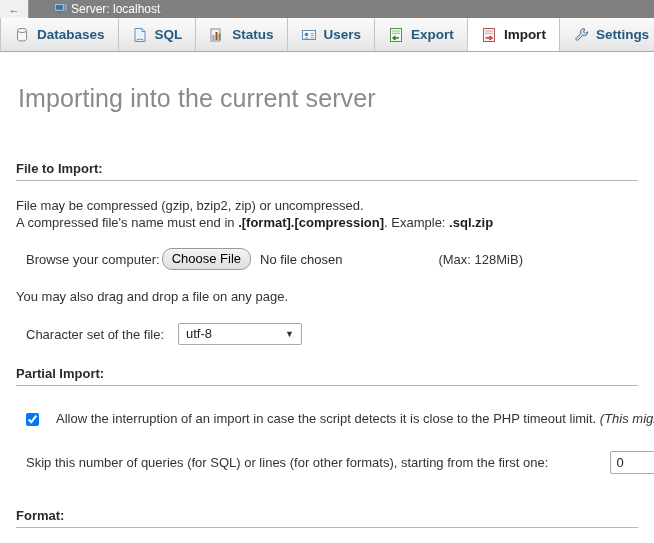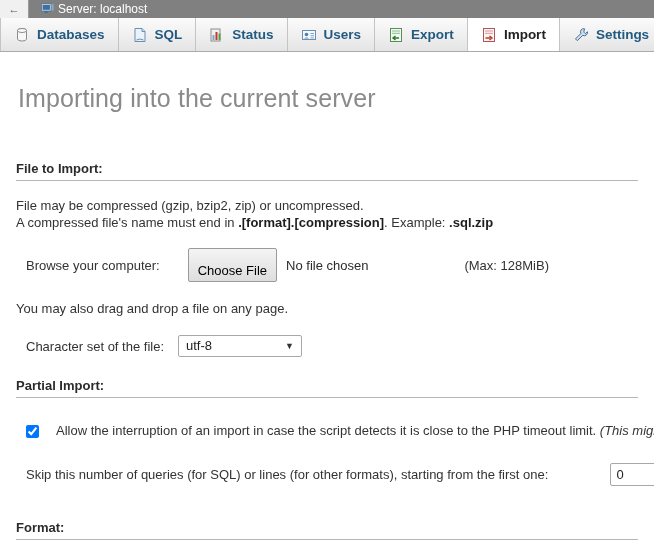--- a/index.html
+++ b/index.html
@@ -35,21 +35,21 @@
     justify-content: center;
     color: #555;
     font-size: 11px;
     line-height: 1;
     flex: none;
   }
   .server-label {
     display: flex;
     align-items: center;
     gap: 4px;
-    padding-left: 12px;
+    padding-left: 25px;
     color: #ffffff;
     font-size: 12px;
     white-space: nowrap;
   }
   .monitor-ico { width: 13px; height: 12px; display: block; }
 
   
   .tabbar {
     height: 33px;
     background: #e8e8e8;
@@ -115,28 +115,28 @@
 
   .row-browse {
     margin-top: 17px;
     padding-left: 10px;
     display: flex;
     align-items: center;
     white-space: nowrap;
   }
   .lbl { color: #333; }
   .choose-file {
-    margin-left: 28px;
-    padding: 14px 9px 3px;
+    margin-left: 2px;
+    padding: 2px 9px 3px;
     font-family: "Liberation Sans", sans-serif;
     font-size: 13px;
     color: #000;
     background: linear-gradient(to bottom, #f4f4f4, #dedede);
     border: 1px solid #9a9a9a;
-    border-radius: 2px;
+    border-radius: 10px;
     cursor: pointer;
     line-height: 15px;
   }
   .no-file { margin-left: 9px; color: #2b2b2b; }
   .max-size { margin-left: 96px; color: #333; }
 
   .drag-note {
     margin-top: 19px;
     color: #333;
   }

